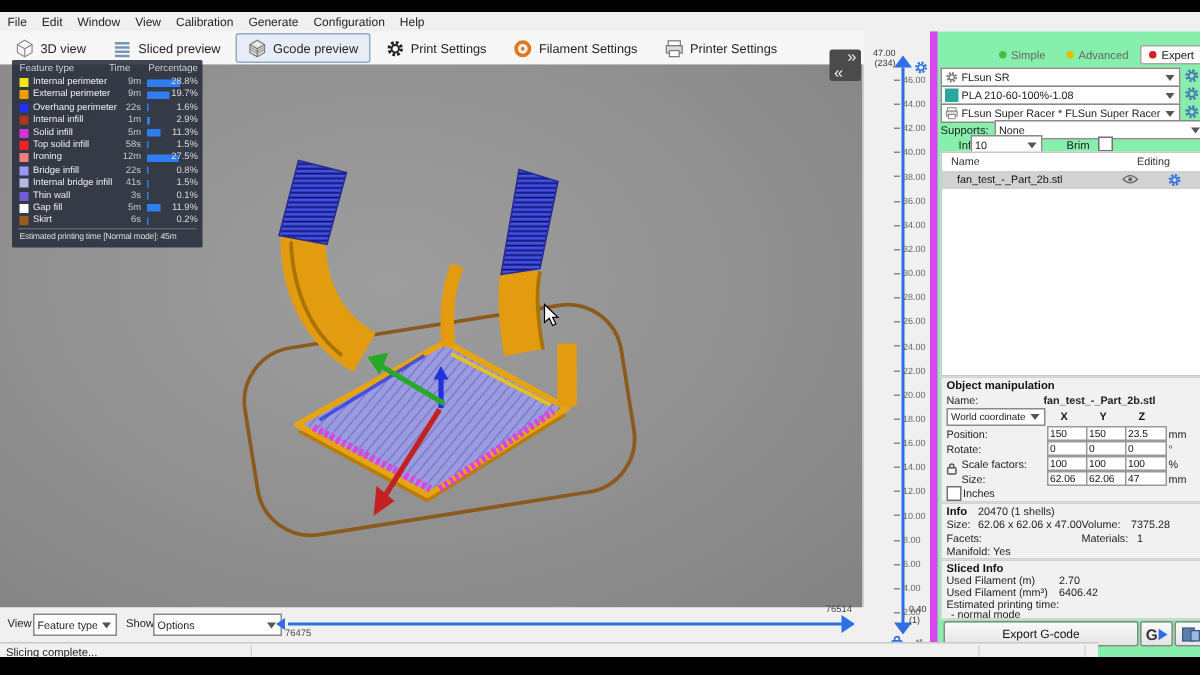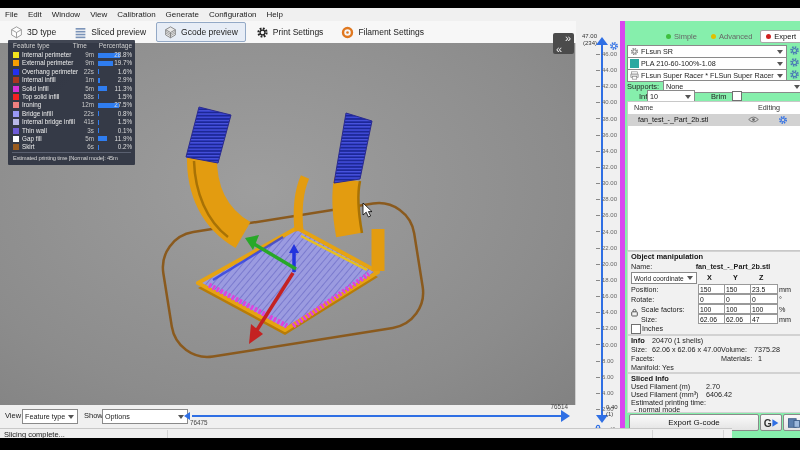--- a/index.html
+++ b/index.html
@@ -99,21 +99,21 @@
       </div>
 
     <div id="toolbar">
         <div class="tbtn">
           <span class="icn">
             <svg viewBox="0 0 16 16" width="13" height="13">
               <path d="M8 1 L14 4.5 L14 11 L8 14.5 L2 11 L2 4.5 Z" fill="#fdfdfd" stroke="#8a8a8a"></path>
               <path d="M2 4.5 L8 8 L14 4.5 M8 8 L8 14.5" fill="none" stroke="#8a8a8a"></path>
             </svg>
           </span>
-          <span>3D type</span>
+          <span>3D view</span>
         </div>
         <div class="tbtn">
           <span class="icn">
             <svg viewBox="0 0 16 16" width="13" height="13">
               <g stroke="#7a93b8" stroke-width="2">
                 <line x1="2" y1="3.5" x2="14" y2="3.5"></line>
                 <line x1="2" y1="7" x2="14" y2="7"></line>
                 <line x1="2" y1="10.5" x2="14" y2="10.5"></line>
                 <line x1="2" y1="14" x2="14" y2="14"></line>
               </g>
@@ -141,20 +141,30 @@
           <span>Print Settings</span>
         </div>
         <div class="tbtn">
           <span class="icn">
             <svg viewBox="0 0 16 16" width="13" height="13">
               <circle cx="8" cy="8" r="5.5" fill="none" stroke="#e07820" stroke-width="3"></circle>
               <circle cx="8" cy="8" r="1.6" fill="#e07820"></circle>
             </svg>
           </span>
           <span>Filament Settings</span>
+        </div>
+        <div class="tbtn">
+          <span class="icn">
+            <svg viewBox="0 0 16 16" width="100%" height="100%">
+              <rect x="3" y="1.5" width="10" height="4" fill="#fff" stroke="#777"></rect>
+              <rect x="1.5" y="5.5" width="13" height="6" fill="#dcdcdc" stroke="#777"></rect>
+              <rect x="4" y="9.5" width="8" height="5" fill="#fff" stroke="#777"></rect>
+            </svg>
+          </span>
+          <span>Printer Settings</span>
         </div>
       </div>
 
     <div id="viewport">
       <svg width="575" height="362">
         <defs>
           <pattern id="ironing" width="5" height="5" patternUnits="userSpaceOnUse" patternTransform="rotate(40)">
             <rect width="5" height="5" fill="#9b9be0"></rect>
             <line x1="0" y1="0" x2="0" y2="5" stroke="#7a7ace" stroke-width="2"></line>
           </pattern>

